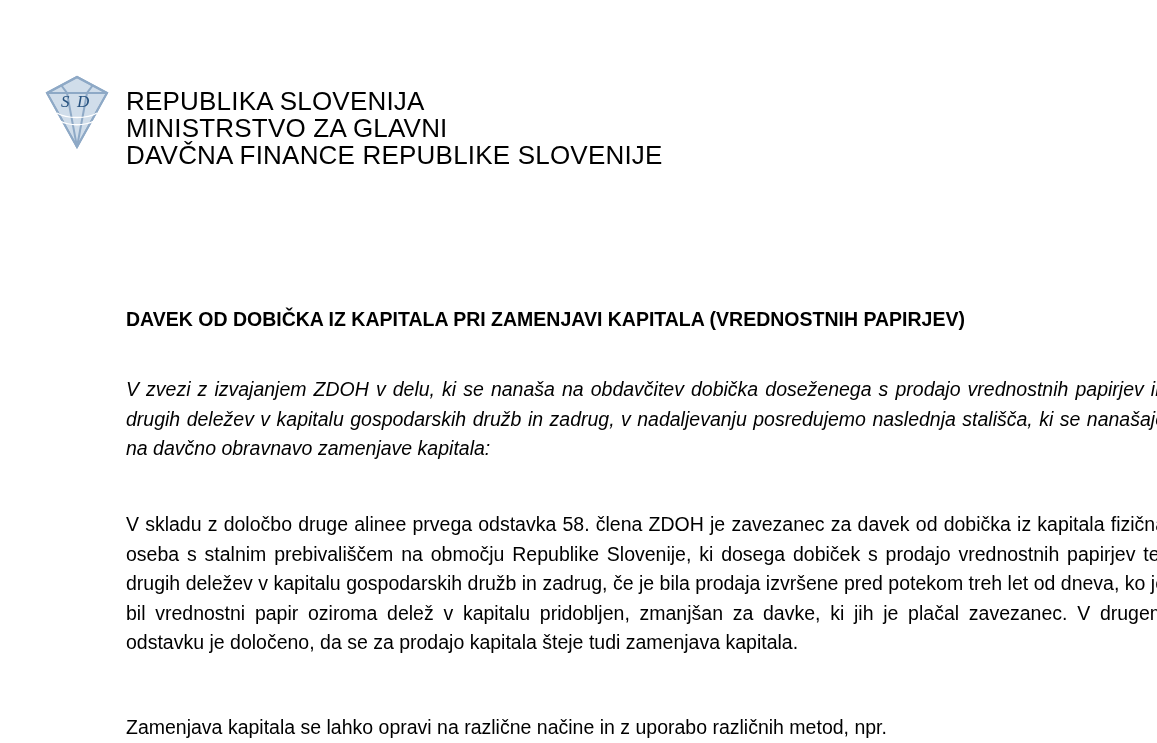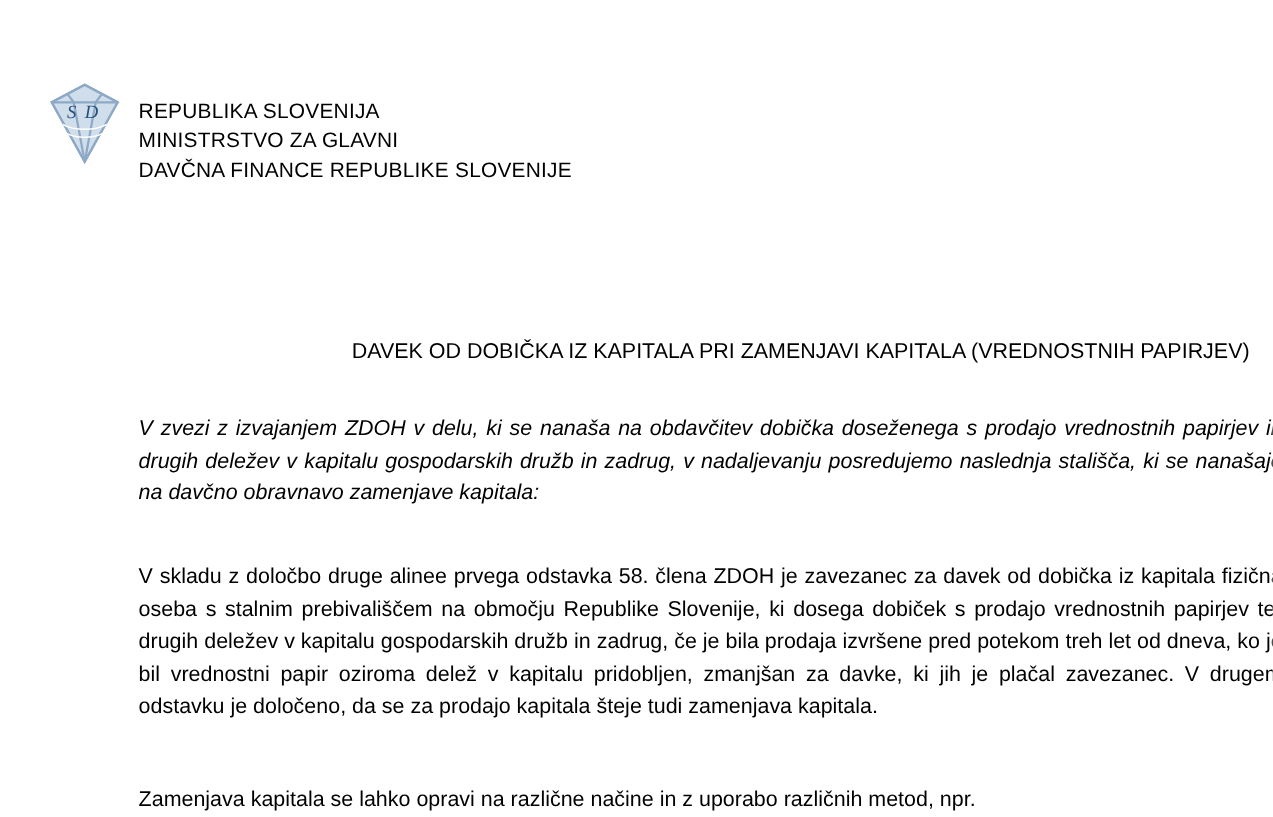--- a/index.html
+++ b/index.html
@@ -28,44 +28,44 @@
     height: 78px;
   }
   .letterhead svg {
     display: block;
   }
   .org-block {
     position: absolute;
     left: 126px;
     top: 88px;
     line-height: 27px;
-    font-size: 19px;
+    font-size: 26px;
     letter-spacing: 0.2px;
   }
   .org-line {
     white-space: nowrap;
   }
   .ref-block {
     position: absolute;
     left: 126px;
     top: 226px;
     line-height: 27px;
     font-size: 19.5px;
   }
   .ref-line {
     white-space: nowrap;
   }
   .doc-title {
     position: absolute;
     left: 126px;
     top: 303px;
     width: 1010px;
-    text-align: right;
+    text-align: left;
     font-size: 19.5px;
-    font-weight: normal;
+    font-weight: bold;
     line-height: 32px;
   }
   .para {
     position: absolute;
     left: 126px;
     font-size: 19.5px;
     line-height: 29.5px;
     text-align: justify;
     width: 1040px;
   }

